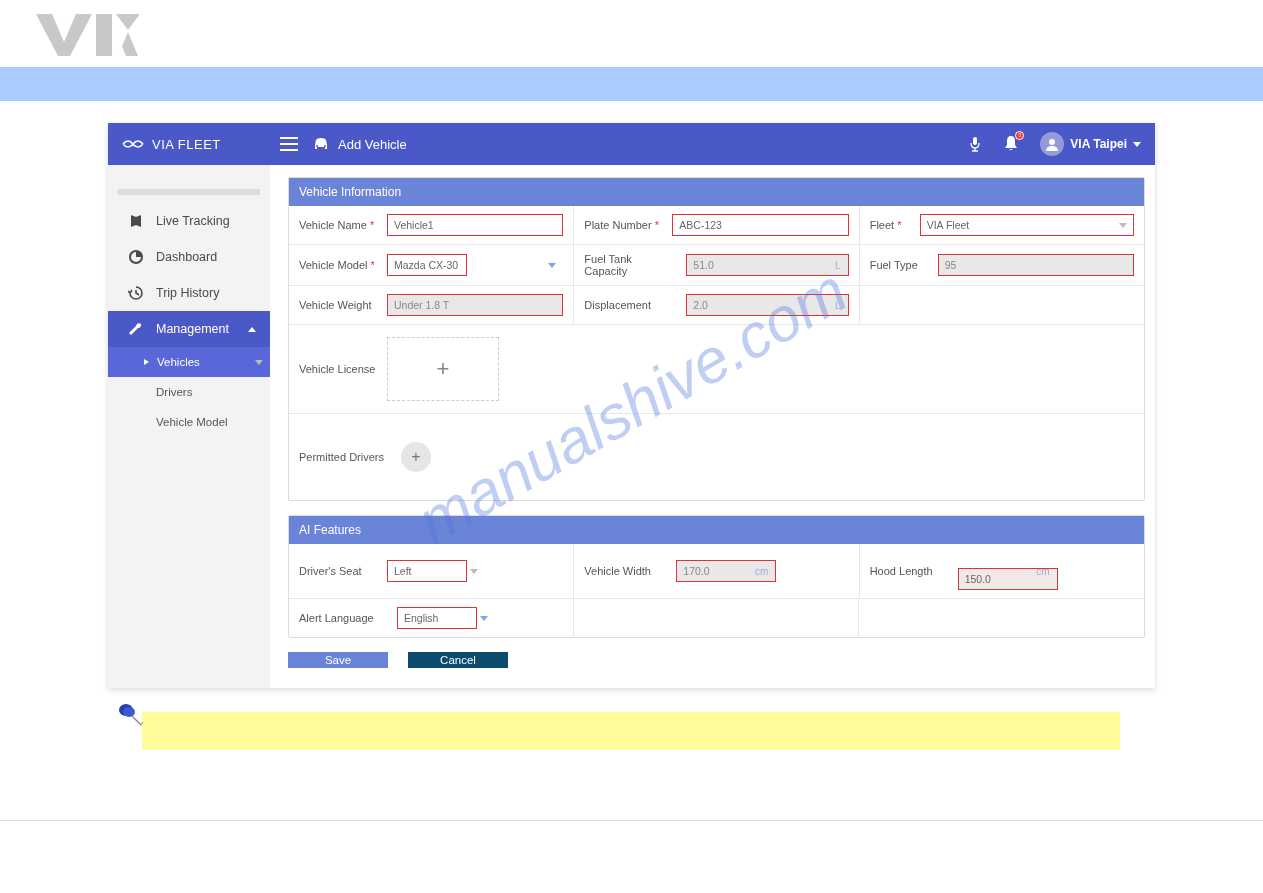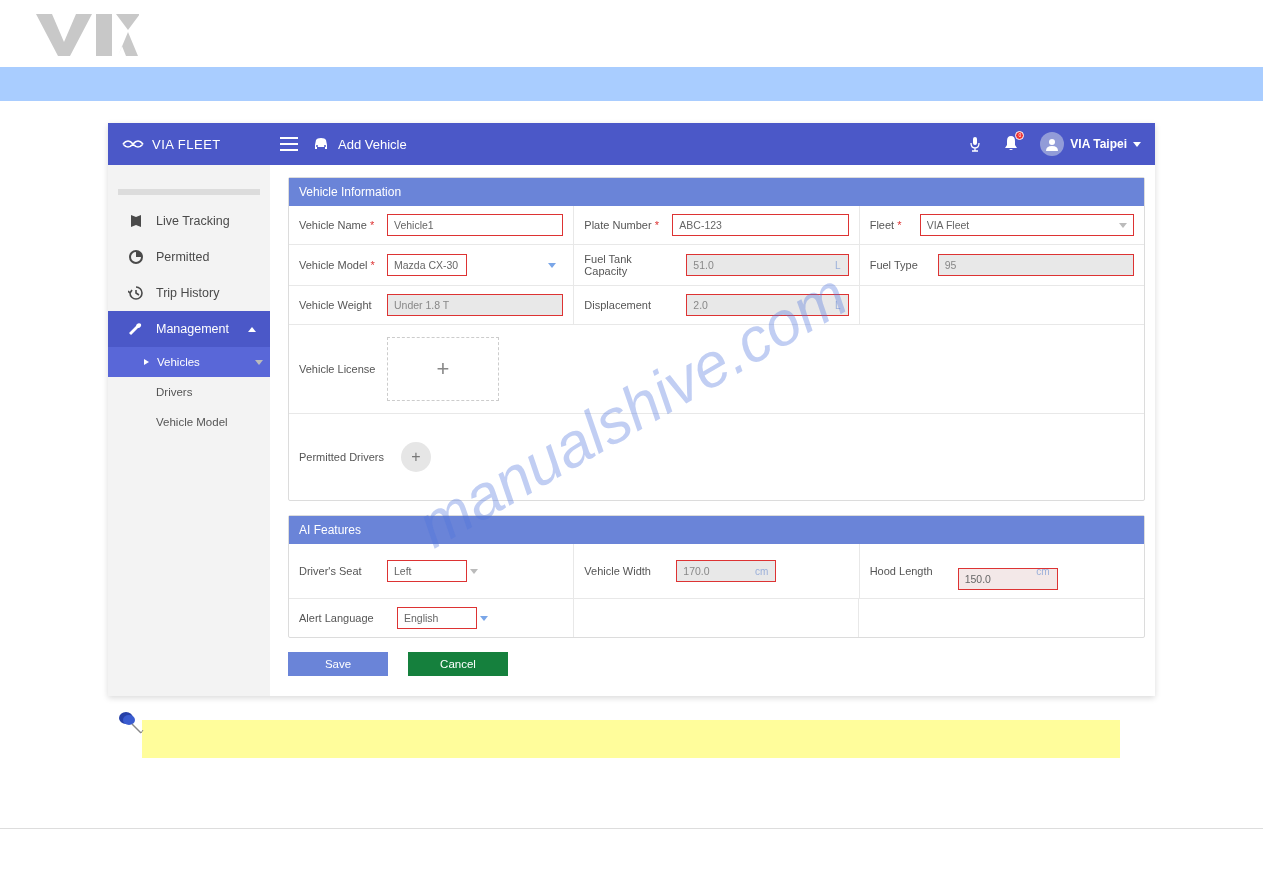--- a/index.html
+++ b/index.html
@@ -53,23 +53,23 @@
 .sel::after{content:"";position:absolute;right:7px;width:0;height:0;border-left:4px solid transparent;border-right:4px solid transparent;border-top:5px solid #bbb}
 .sel.blue::after{border-top-color:#7aa6e8}
 .unit-wrap{position:relative;display:flex;align-items:center;flex:1}
 .unit{position:absolute;right:8px;font-size:10px;color:#9aafda}
 .upload-box{width:112px;height:64px;border:1.5px dashed #ccc;display:flex;align-items:center;justify-content:center;cursor:pointer}
 .plus-lg{font-size:22px;color:#888;font-weight:300}
 .add-circle{width:30px;height:30px;border-radius:50%;background:#e6e6e6;display:flex;align-items:center;justify-content:center;cursor:pointer;font-size:16px;color:#777}
 .tall{min-height:88px}
 .tall2{min-height:86px}
 .actions{display:flex;gap:20px;margin-top:4px}
-.btn{width:100px;height:24px;border:none;font-size:11.5px;color:#fff;cursor:pointer}
+.btn{width:100px;height:16px;border:none;font-size:11.5px;color:#fff;cursor:pointer}
 .btn-save{background:#6a84d8}
-.btn-cancel{background:#15803d}
+.btn-cancel{background:#0c4a6e}
 .note-wrap{position:relative;width:1012px;margin:24px 0 0 108px}
 .pin{position:absolute;left:8px;top:-12px;width:28px;height:28px}
 .note-bar{margin-left:34px;height:38px;background:#fffd9b}
 .watermark{position:absolute;left:50%;top:50%;transform:translate(-50%,-50%) rotate(-30deg);font-size:62px;color:rgba(77,115,220,.35);pointer-events:none;white-space:nowrap;font-style:italic;font-weight:400}
 .hr-bottom{border:none;border-top:1px solid #ddd;margin:70px 0 0 0;width:1263px}
 </style>
 </head>
 <body>
 
 <div class="outer-header">
@@ -132,21 +132,21 @@
           <svg viewBox="0 0 16 16">
               <path d="M3 14 L3 2 L8 4 L13 2 L13 14 L8 12 Z"></path>
             </svg>
           <span>Live Tracking</span>
         </div>
         <div class="sb-item">
           <svg viewBox="0 0 16 16">
               <path d="M8 2 A6 6 0 0 1 14 8 L8 8 Z"></path>
               <circle cx="8" cy="8" r="6" fill="none" stroke="#4a4a4a" stroke-width="2"></circle>
             </svg>
-          <span>Permitted</span>
+          <span>Dashboard</span>
         </div>
         <div class="sb-item">
           <svg viewBox="0 0 16 16">
               <path d="M8 2 A6 6 0 1 1 2 8 M2 8 L0 6 M2 8 L4 5 M8 5 L8 8 L11 10" fill="none" stroke="#4a4a4a" stroke-width="1.6"></path>
             </svg>
           <span>Trip History</span>
         </div>
         <div class="sb-item active">
           <svg viewBox="0 0 16 16">
               <path d="M13 3 A3 3 0 0 1 10 7 L3 14 L1 12 L8 5 A3 3 0 0 1 13 3 Z"></path>

